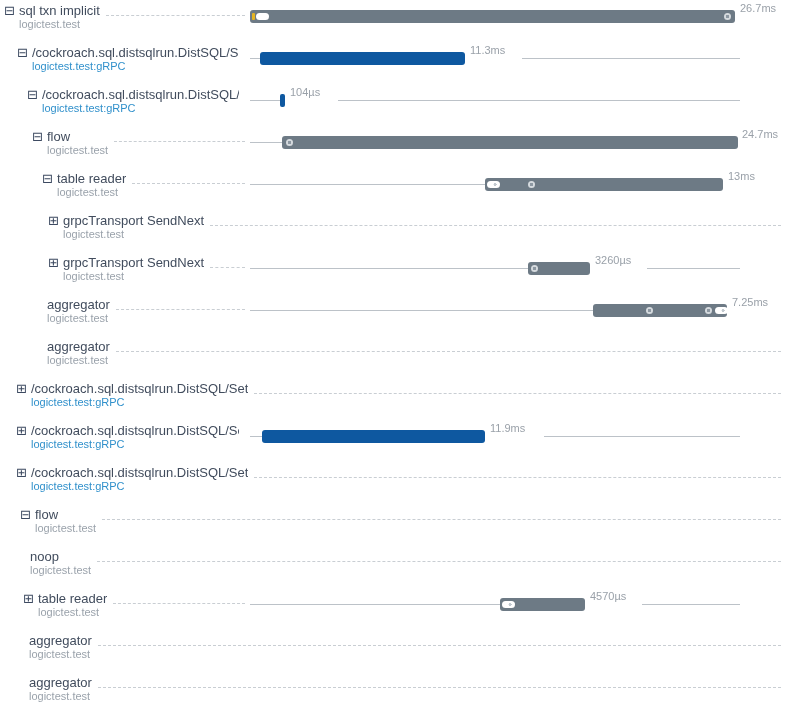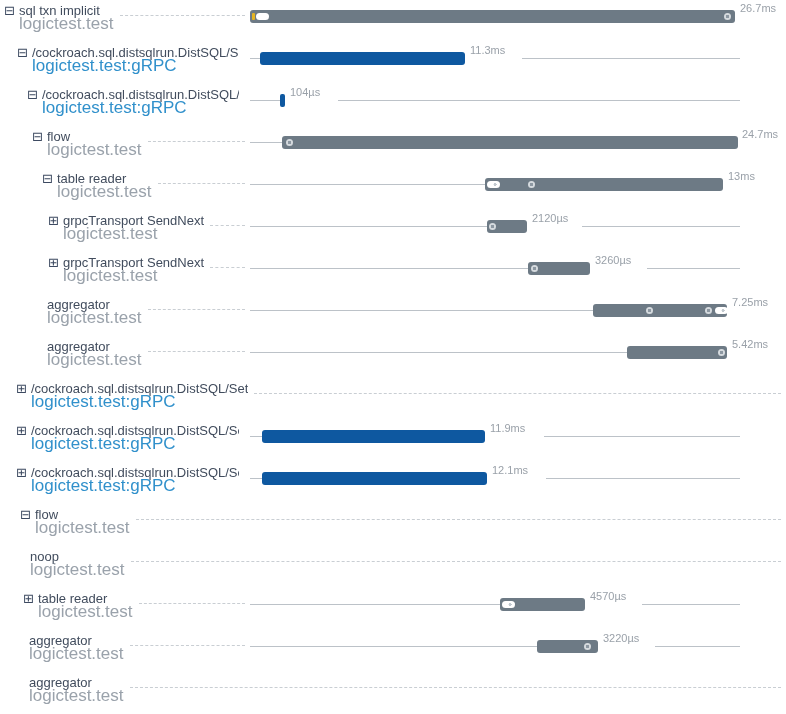--- a/index.html
+++ b/index.html
@@ -4,21 +4,21 @@
 <style>
   html,body{margin:0;padding:0;background:#ffffff;}
   #app{width:786px;height:714px;background:#ffffff;overflow:hidden;
        font-family:"Liberation Sans",sans-serif;}
   .row{display:flex;height:42px;position:relative;}
   .label{flex:0 1 auto;max-width:248px;overflow:hidden;white-space:nowrap;padding-top:3px;box-sizing:border-box;}
   .tline{display:flex;align-items:center;height:15px;}
   .ticon{display:inline-block;font-family:"DejaVu Sans",sans-serif;font-size:13px;line-height:13px;
          color:#3d4a61;margin-right:4px;cursor:pointer;}
   .ttl{font-size:13px;color:#414c5d;line-height:15px;}
-  .sub{font-size:17px;line-height:12px;color:#9aa2ab;}
+  .sub{font-size:11px;line-height:12px;color:#9aa2ab;}
   .sub.blue{color:#3090cb;}
   .sub.shift{padding-left:15px;}
   .dash{flex:1 1 0;min-width:0;position:relative;margin:0 5px 0 6px;}
   .dash::before{content:"";position:absolute;left:0;right:0;top:15px;border-top:1px dashed #c9ced3;}
   .tl{flex:0 0 536px;position:relative;}
   .tl-line{position:absolute;top:16px;height:1px;background:#bcc2c8;}
   .bar{position:absolute;top:10px;height:13px;border-radius:3px;cursor:pointer;}
   .bar.gray{background:#6d7a85;}
   .bar.blue{background:#0e58a0;}
   .bar.stripe-thin::after{content:"";position:absolute;left:3px;right:3px;top:5px;height:3px;
@@ -131,28 +131,20 @@
 
   <div class="row">
     <div class="label" style="padding-left:48px">
       <div class="tline">
           <span class="ticon">⊞</span>
           <span class="ttl">grpcTransport SendNext</span>
         </div>
       <div class="sub shift">logictest.test</div>
     </div>
     <div class="dash"></div>
-    <div class="tl">
-      <div class="tl-line" style="left:0;width:237px"></div>
-      <div class="bar gray" style="left:237px;width:40px">
-        <span class="mk dot" style="left:2px"></span>
-      </div>
-      <span class="dur" style="left:282px">2120µs</span>
-      <div class="tl-line" style="left:332px;width:158px"></div>
-    </div>
   </div>
 
   <div class="row">
     <div class="label" style="padding-left:48px">
       <div class="tline">
           <span class="ticon">⊞</span>
           <span class="ttl">grpcTransport SendNext</span>
         </div>
       <div class="sub shift">logictest.test</div>
     </div>
@@ -187,27 +179,20 @@
   </div>
 
   <div class="row">
     <div class="label" style="padding-left:47px">
       <div class="tline">
           <span class="ttl">aggregator</span>
         </div>
       <div class="sub">logictest.test</div>
     </div>
     <div class="dash"></div>
-    <div class="tl">
-      <div class="tl-line" style="left:0;width:377px"></div>
-      <div class="bar gray" style="left:377px;width:100px">
-        <span class="mk dot" style="left:91px"></span>
-      </div>
-      <span class="dur" style="left:482px">5.42ms</span>
-    </div>
   </div>
 
   <div class="row">
     <div class="label" style="padding-left:16px">
       <div class="tline">
           <span class="ticon">⊞</span>
           <span class="ttl">/cockroach.sql.distsqlrun.DistSQL/Set</span>
         </div>
       <div class="sub blue shift">logictest.test:gRPC</div>
     </div>
@@ -233,26 +218,20 @@
 
   <div class="row">
     <div class="label" style="padding-left:16px">
       <div class="tline">
           <span class="ticon">⊞</span>
           <span class="ttl">/cockroach.sql.distsqlrun.DistSQL/Set</span>
         </div>
       <div class="sub blue shift">logictest.test:gRPC</div>
     </div>
     <div class="dash"></div>
-    <div class="tl">
-      <div class="tl-line" style="left:0;width:12px"></div>
-      <div class="bar blue" style="left:12px;width:225px"></div>
-      <span class="dur" style="left:242px">12.1ms</span>
-      <div class="tl-line" style="left:296px;width:194px"></div>
-    </div>
   </div>
 
   <div class="row">
     <div class="label" style="padding-left:20px">
       <div class="tline">
           <span class="ticon">⊟</span>
           <span class="ttl">flow</span>
         </div>
       <div class="sub shift">logictest.test</div>
     </div>
@@ -289,28 +268,20 @@
   </div>
 
   <div class="row">
     <div class="label" style="padding-left:29px">
       <div class="tline">
           <span class="ttl">aggregator</span>
         </div>
       <div class="sub">logictest.test</div>
     </div>
     <div class="dash"></div>
-    <div class="tl">
-      <div class="tl-line" style="left:0;width:287px"></div>
-      <div class="bar gray" style="left:287px;width:61px">
-        <span class="mk dot" style="left:47px"></span>
-      </div>
-      <span class="dur" style="left:353px">3220µs</span>
-      <div class="tl-line" style="left:405px;width:85px"></div>
-    </div>
   </div>
 
   <div class="row">
     <div class="label" style="padding-left:29px">
       <div class="tline">
           <span class="ttl">aggregator</span>
         </div>
       <div class="sub">logictest.test</div>
     </div>
     <div class="dash"></div>

